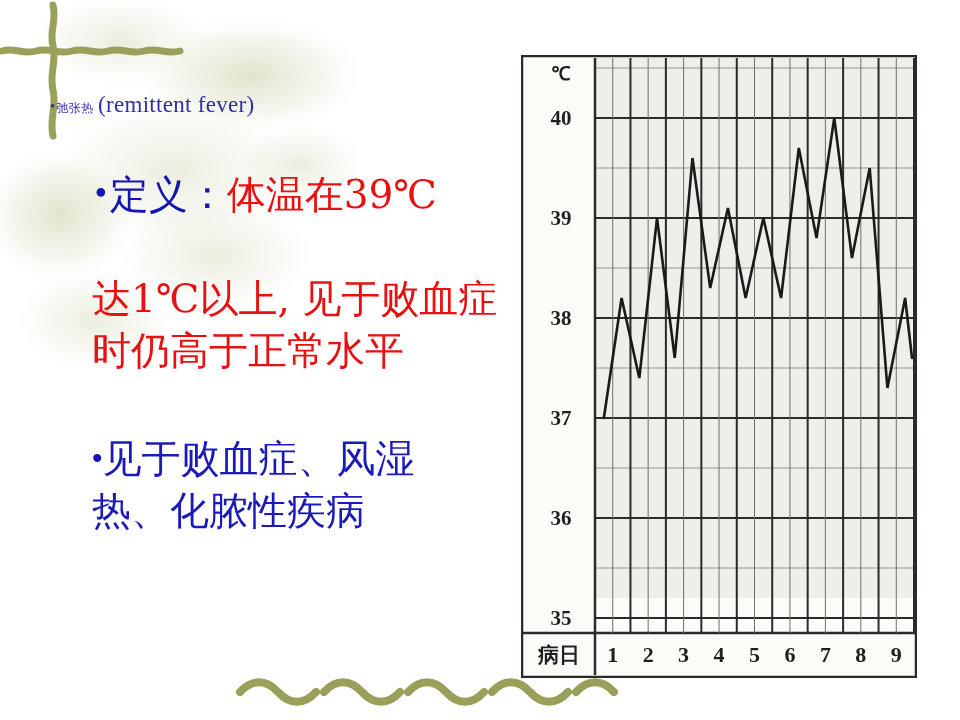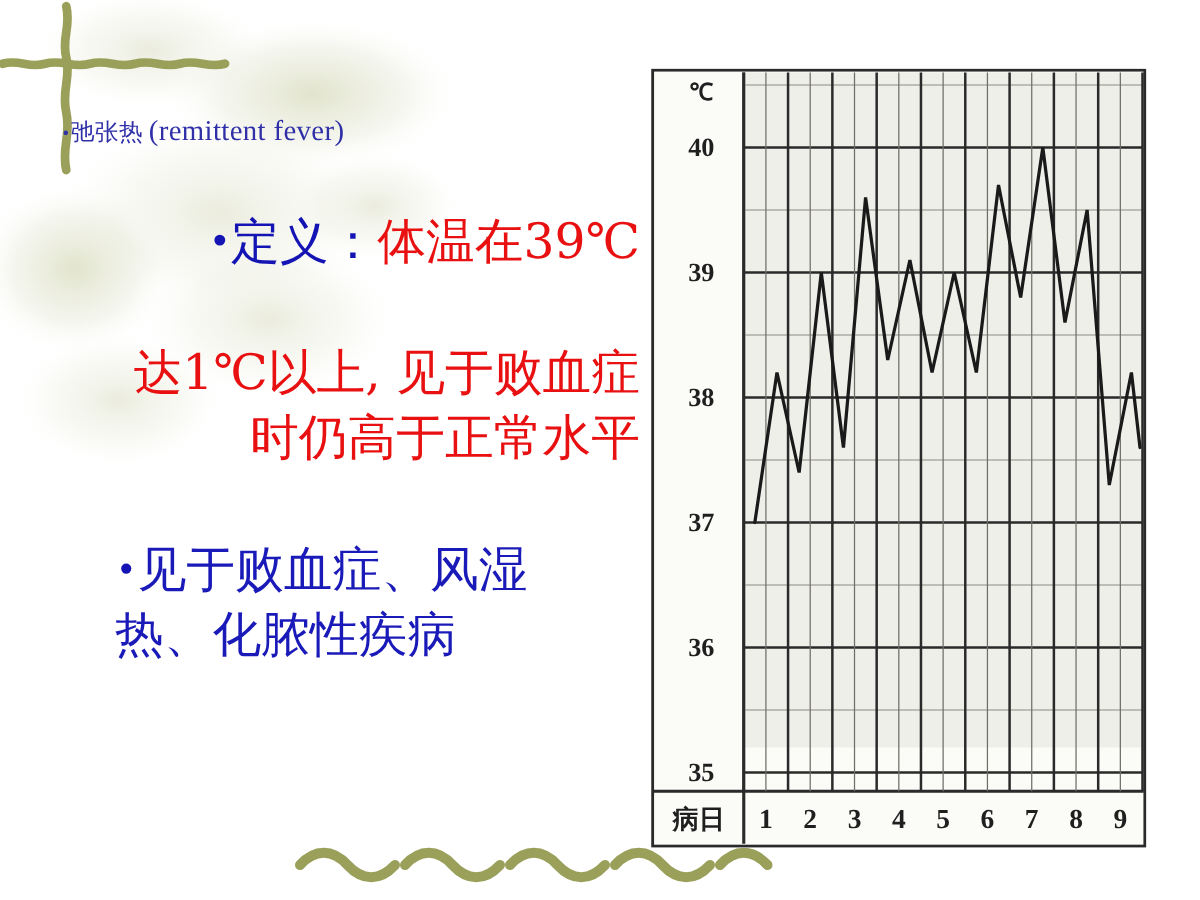--- a/index.html
+++ b/index.html
@@ -45,54 +45,53 @@
     color: #2f2fa8;
     letter-spacing: 0.3px;
   }
   #heading-line .dot {
     font-size: 15px;
     vertical-align: 0.08em;
     margin-right: 1px;
   }
   #heading-line .cn {
     font-family: "DejaVu Serif", "Liberation Serif", serif;
-    font-size: 19px;
+    font-size: 12px;
   }
   #heading-line .en {
     font-family: "Liberation Serif", serif;
     font-size: 23px;
   }
 
   #definition-block {
     position: absolute;
     left: 92px;
     top: 168px;
     width: 420px;
     font-family: "DejaVu Serif", "Liberation Serif", serif;
     font-size: 39px;
     line-height: 52px;
     color: #e81010;
     font-weight: 500;
-    text-align: right;
   }
   #definition-block .dot {
     color: #1414b4;
     font-size: 30px;
     vertical-align: 0.12em;
   }
   #definition-block .label {
     color: #1414b4;
   }
 
   #indication-block {
     position: absolute;
     left: 92px;
     top: 432px;
     width: 420px;
-    font-family: Liberation Mono, monospace;
+    font-family: Liberation Sans, sans-serif;
     font-size: 39px;
     line-height: 52px;
     color: #1a1ab9;
     font-weight: 500;
   }
   #indication-block .dot {
     color: #1414b4;
     font-size: 30px;
     vertical-align: 0.12em;
   }

